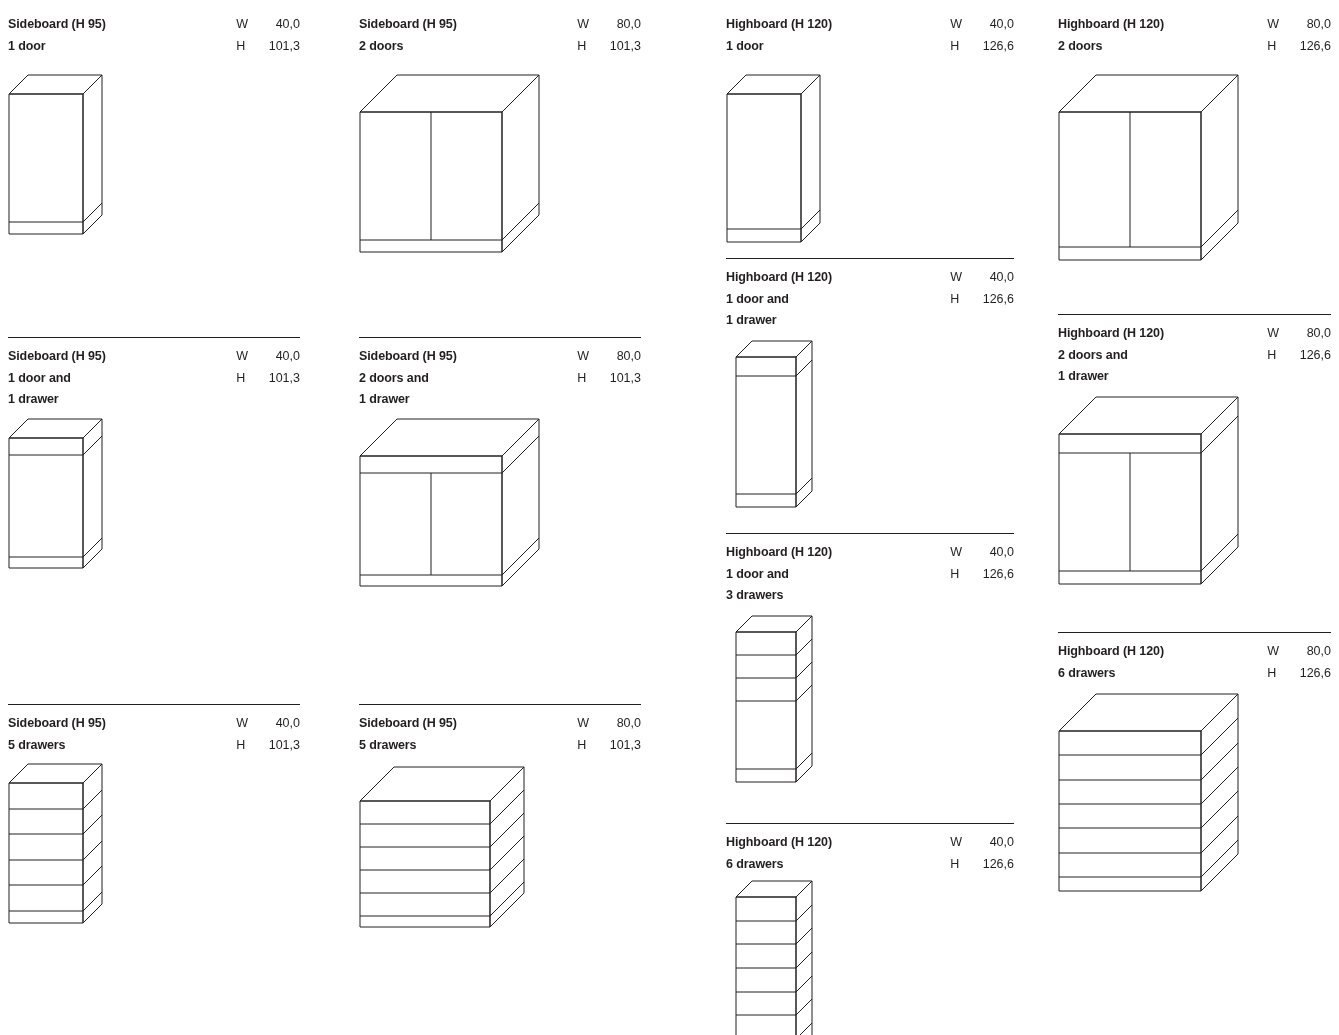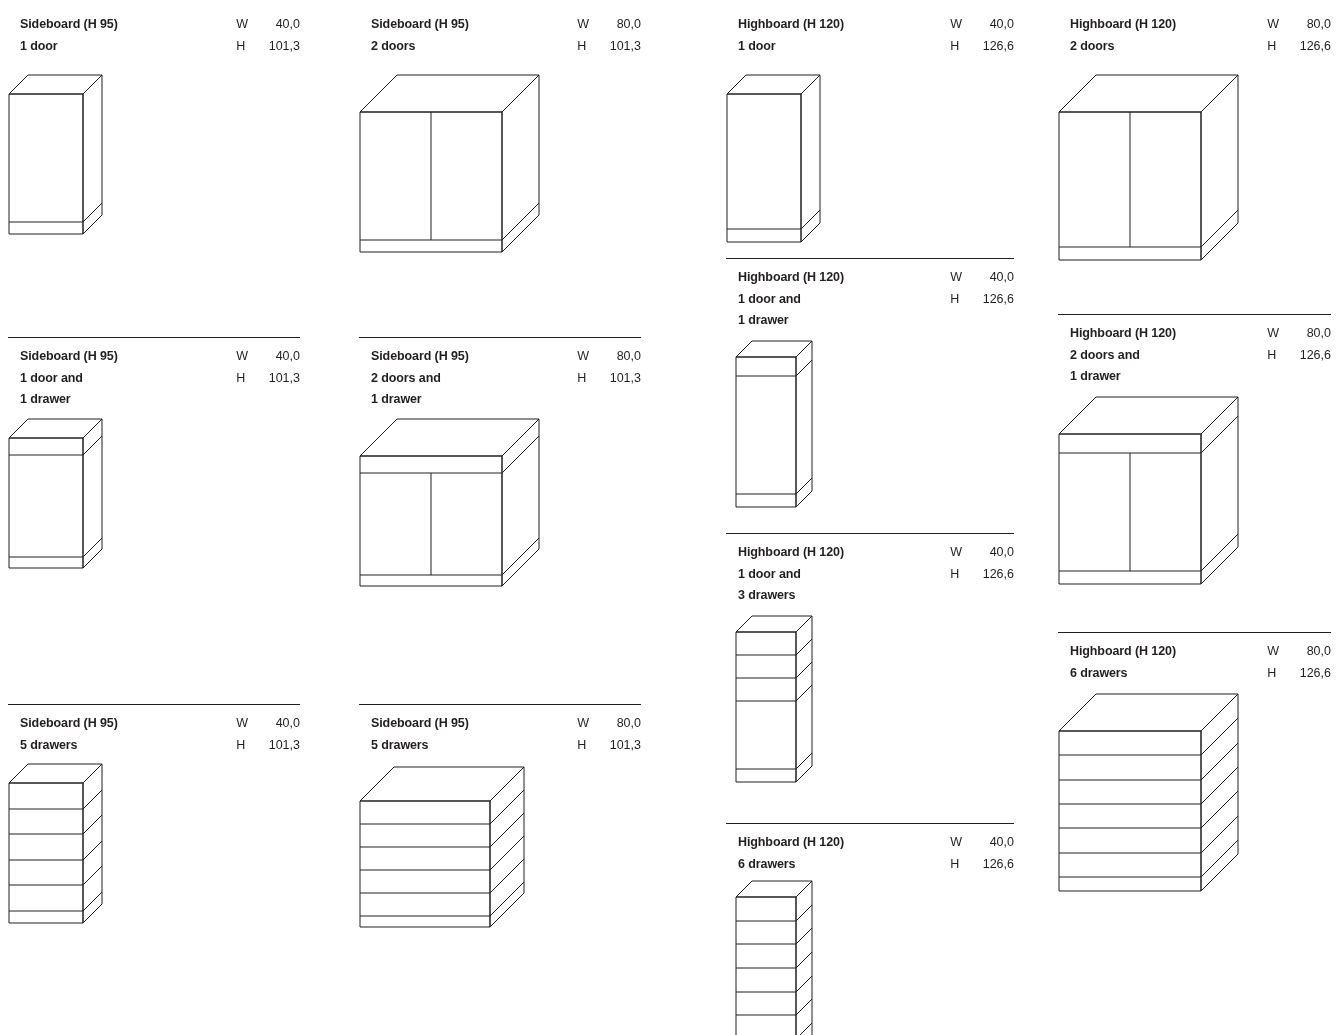--- a/index.html
+++ b/index.html
@@ -38,21 +38,20 @@
     justify-content: space-between;
     align-items: flex-start;
     width: 100%;
   }
   .titleblock {
     font-size: 12.5px;
     font-weight: bold;
     line-height: 1.72;
     letter-spacing: -0.1px;
     white-space: pre-line;
-    margin-left: 12px;
   }
   .dims {
     font-size: 12.5px;
     font-weight: normal;
     line-height: 1.72;
     display: grid;
     grid-template-columns: auto auto;
     column-gap: 14px;
   }
   .dims .lab {

